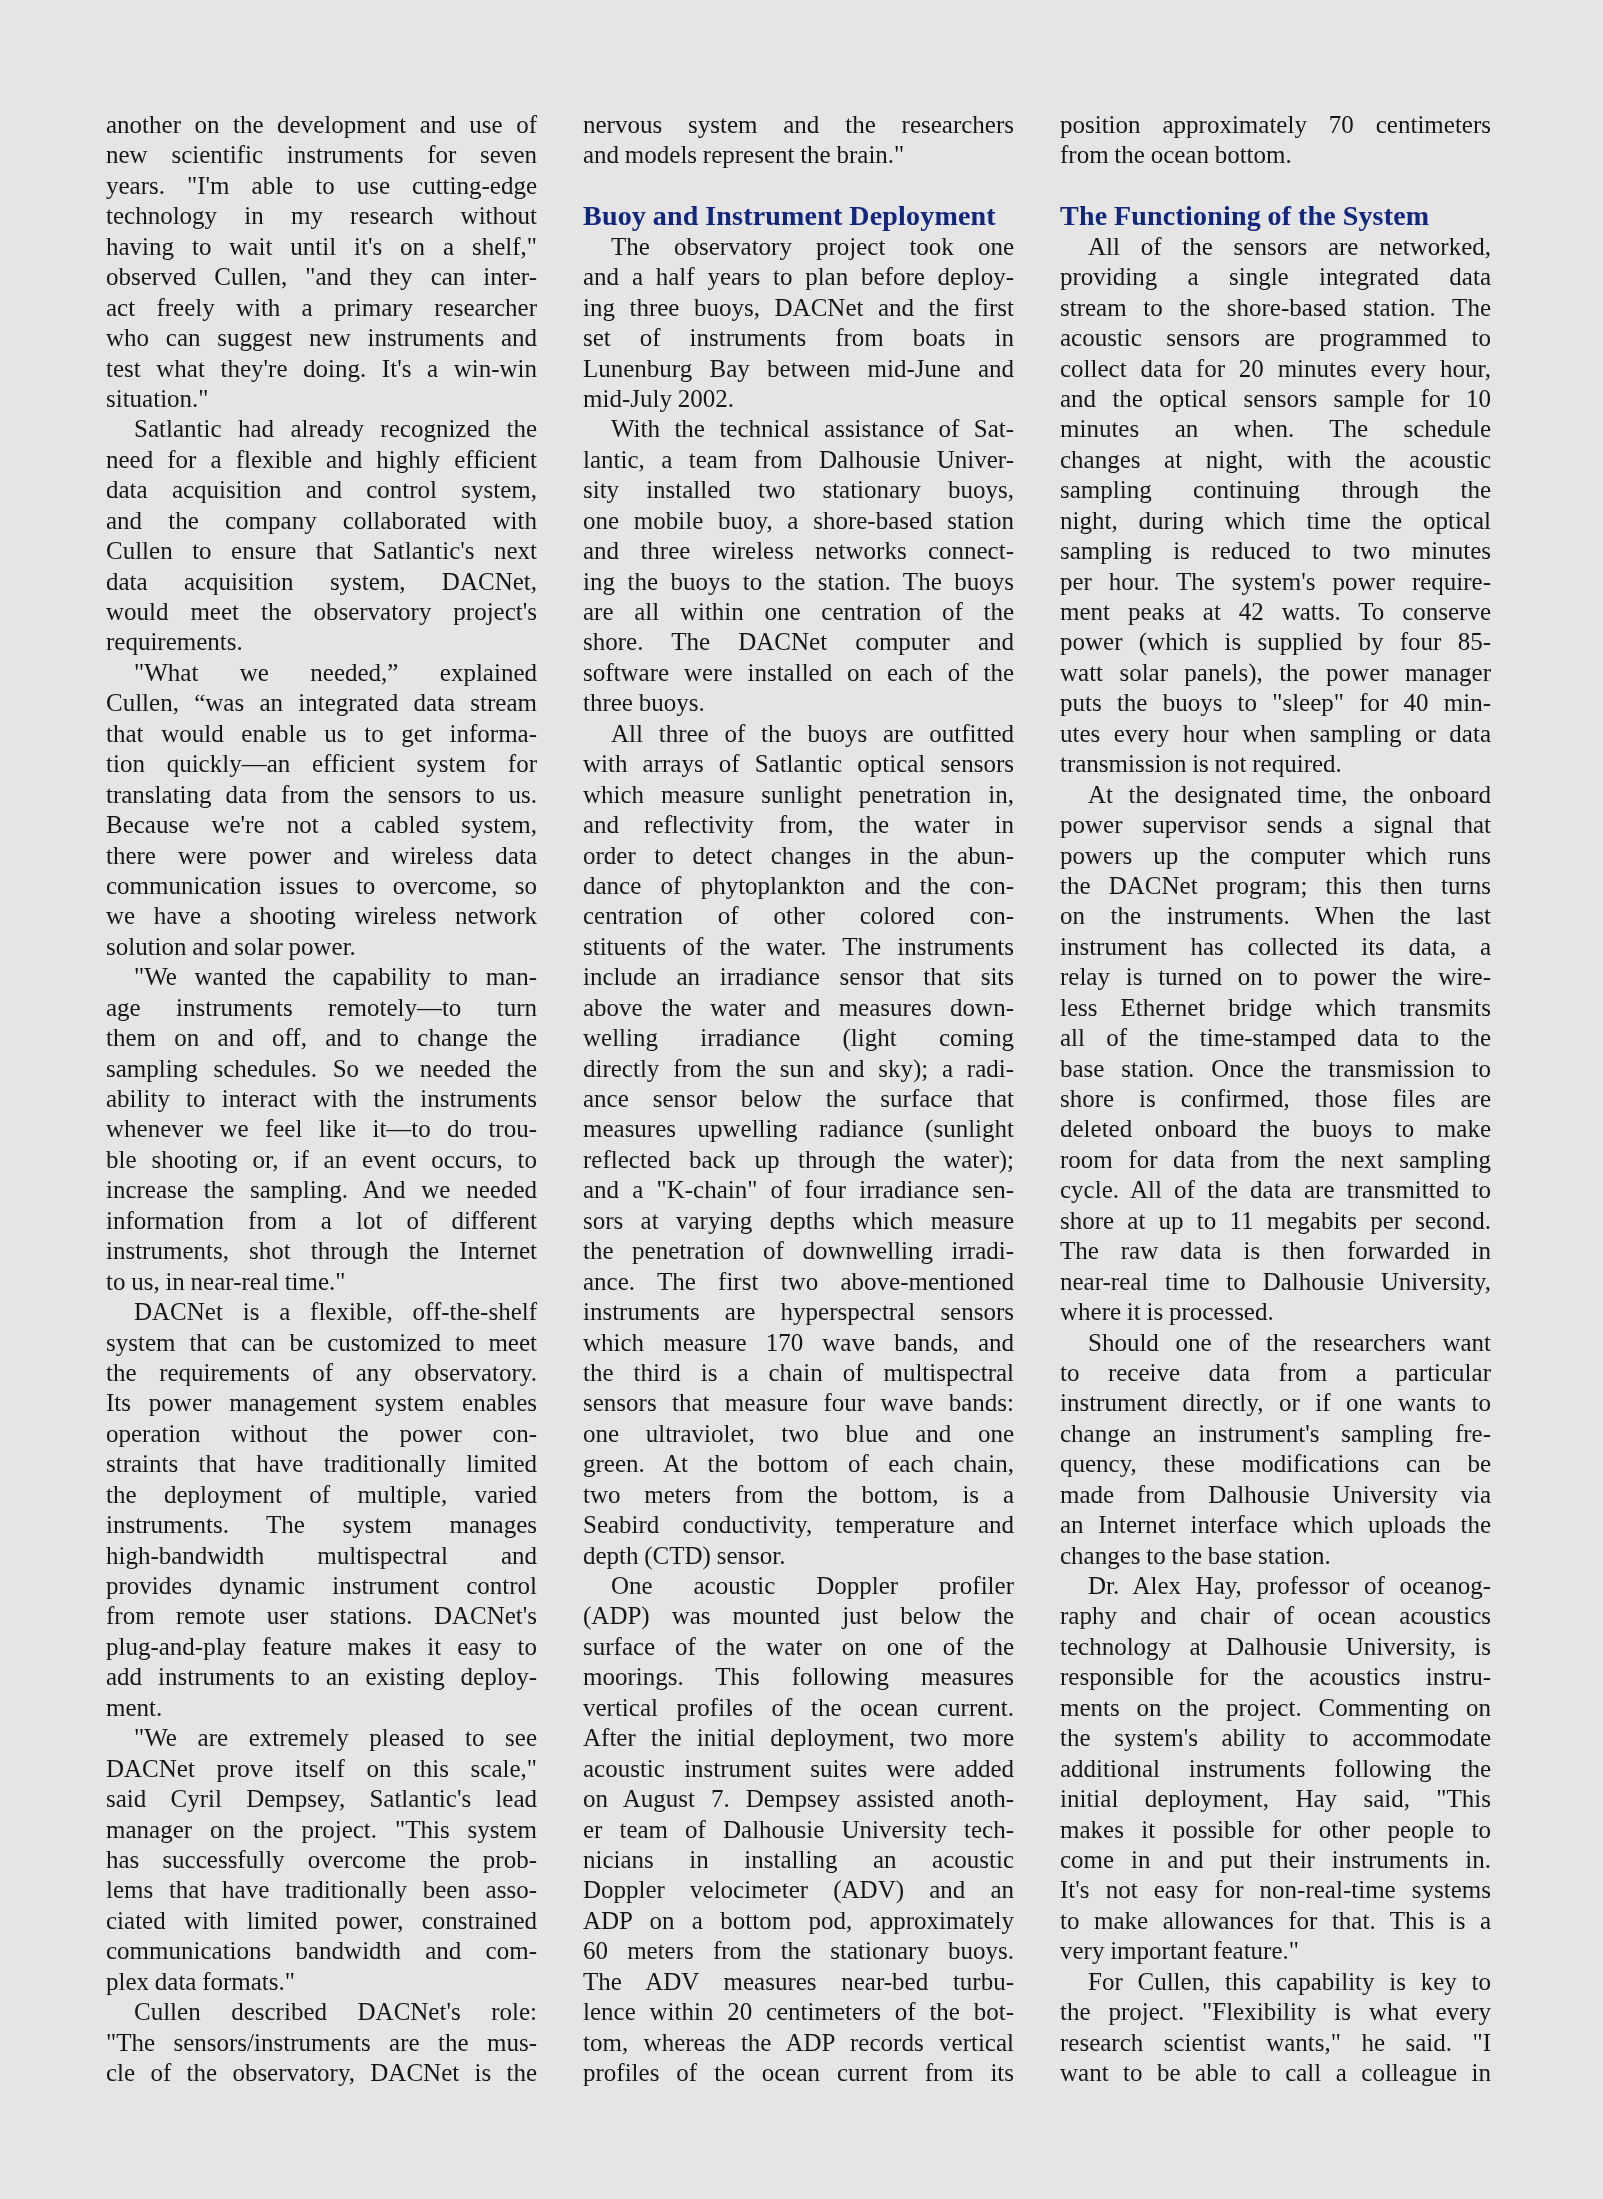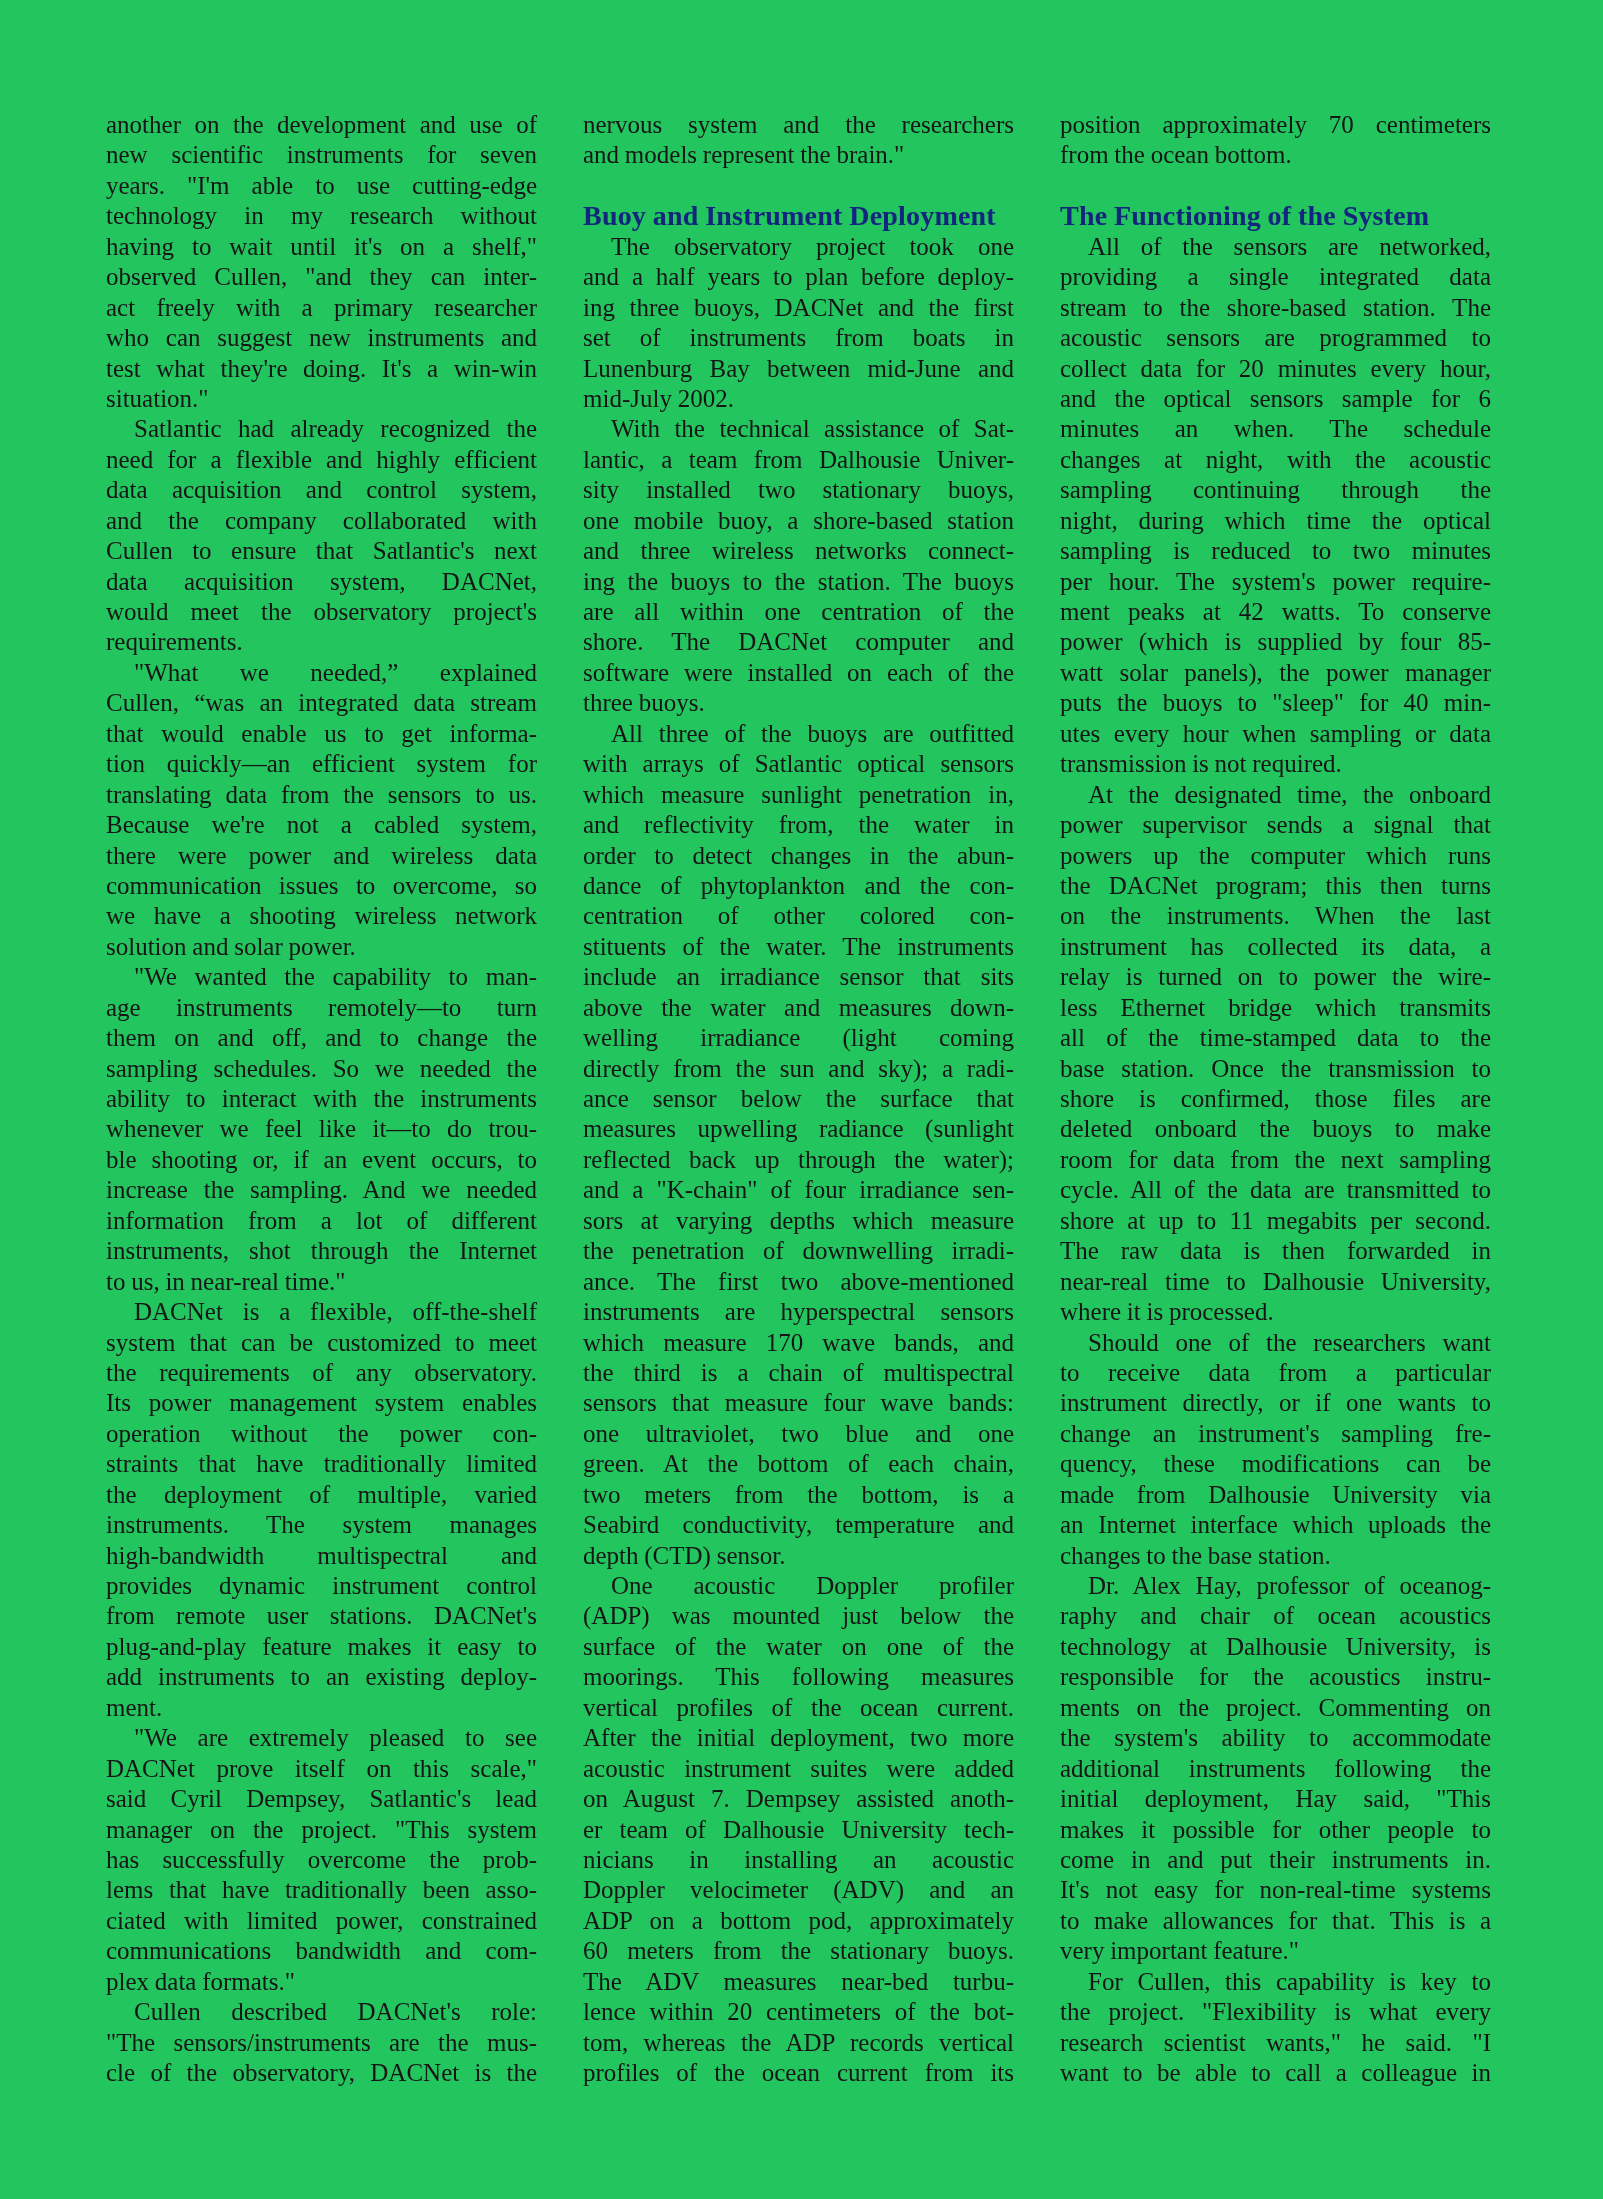--- a/index.html
+++ b/index.html
@@ -2,21 +2,21 @@
 <html style="--body-color: #161616; --heading-color: #12267e;"><head>
 <meta charset="utf-8">
 <style>
   html, body {
     margin: 0; padding: 0; background: #ffffff;
   }
   .page {
     position: relative;
     width: 1603px;
     height: 2199px;
-    background: #22c55e;
+    background: #e5e5e5;
     overflow: hidden;
   }
   .columns {
     position: absolute;
     left: 106px;
     top: 110px;
     display: flex;
     gap: 46px;
   }
   .col { width: 431px; }
@@ -183,21 +183,21 @@
     <div class="col">
         <div class="ln">position approximately 70 centimeters</div>
         <div class="ln end">from the ocean bottom.</div>
         <div class="ln blank"></div>
         <div class="ln heading">The Functioning of the System</div>
         <div class="ln first">All of the sensors are networked,</div>
         <div class="ln">providing a single integrated data</div>
         <div class="ln">stream to the shore-based station. The</div>
         <div class="ln">acoustic sensors are programmed to</div>
         <div class="ln">collect data for 20 minutes every hour,</div>
-        <div class="ln">and the optical sensors sample for 6</div>
+        <div class="ln">and the optical sensors sample for 10</div>
         <div class="ln">minutes an when. The schedule</div>
         <div class="ln">changes at night, with the acoustic</div>
         <div class="ln">sampling continuing through the</div>
         <div class="ln">night, during which time the optical</div>
         <div class="ln">sampling is reduced to two minutes</div>
         <div class="ln">per hour. The system's power require-</div>
         <div class="ln">ment peaks at 42 watts. To conserve</div>
         <div class="ln">power (which is supplied by four 85-</div>
         <div class="ln">watt solar panels), the power manager</div>
         <div class="ln">puts the buoys to "sleep" for 40 min-</div>

